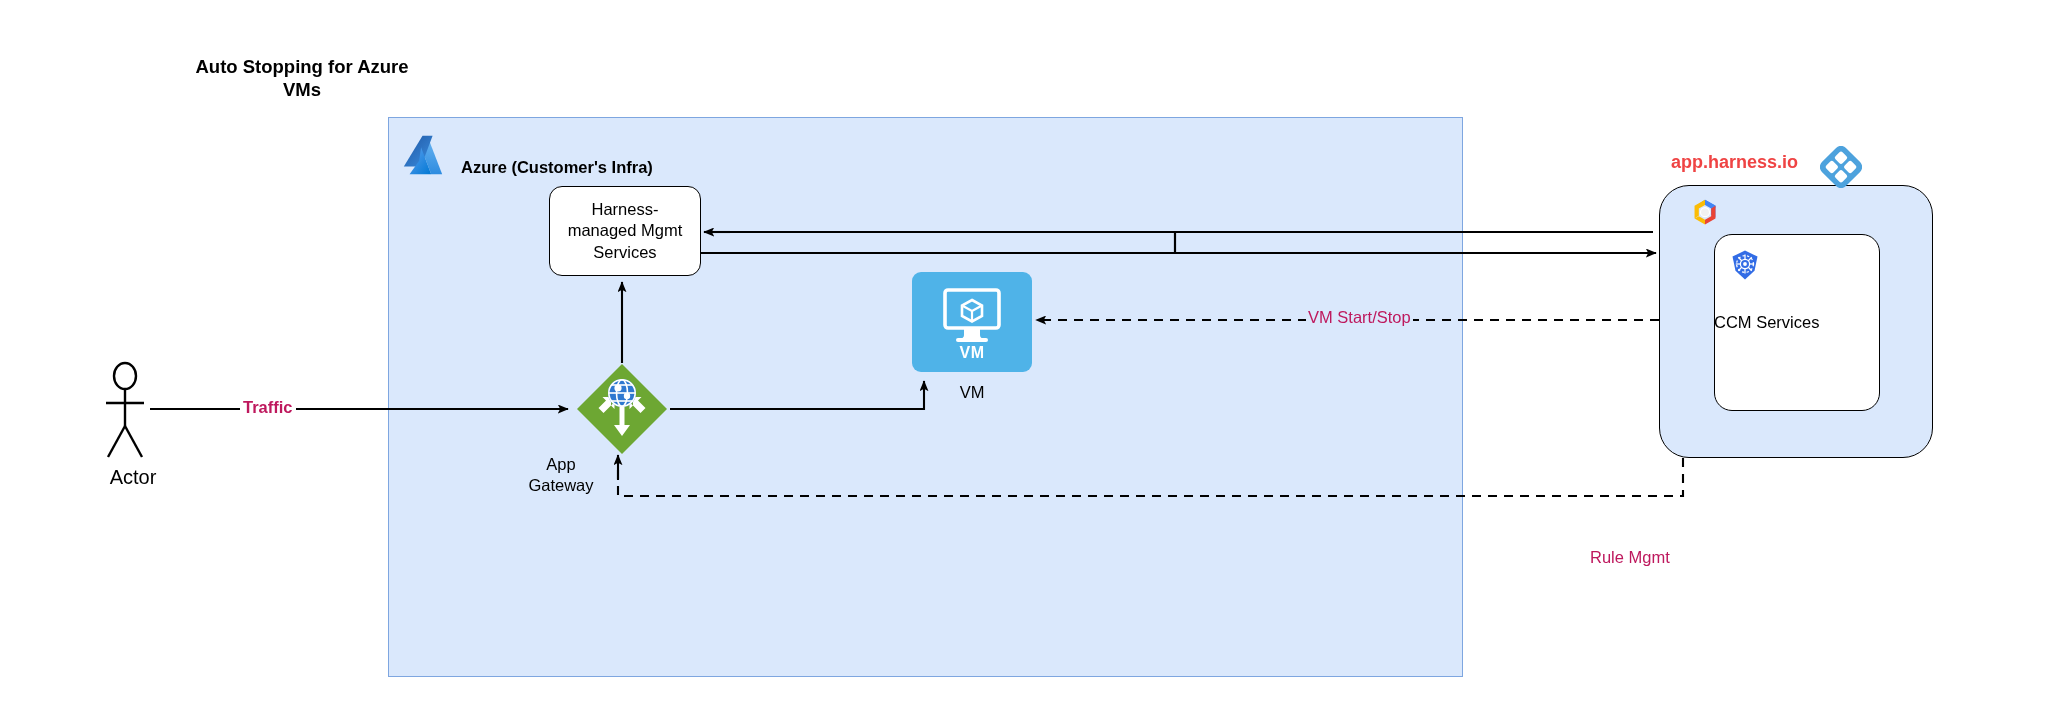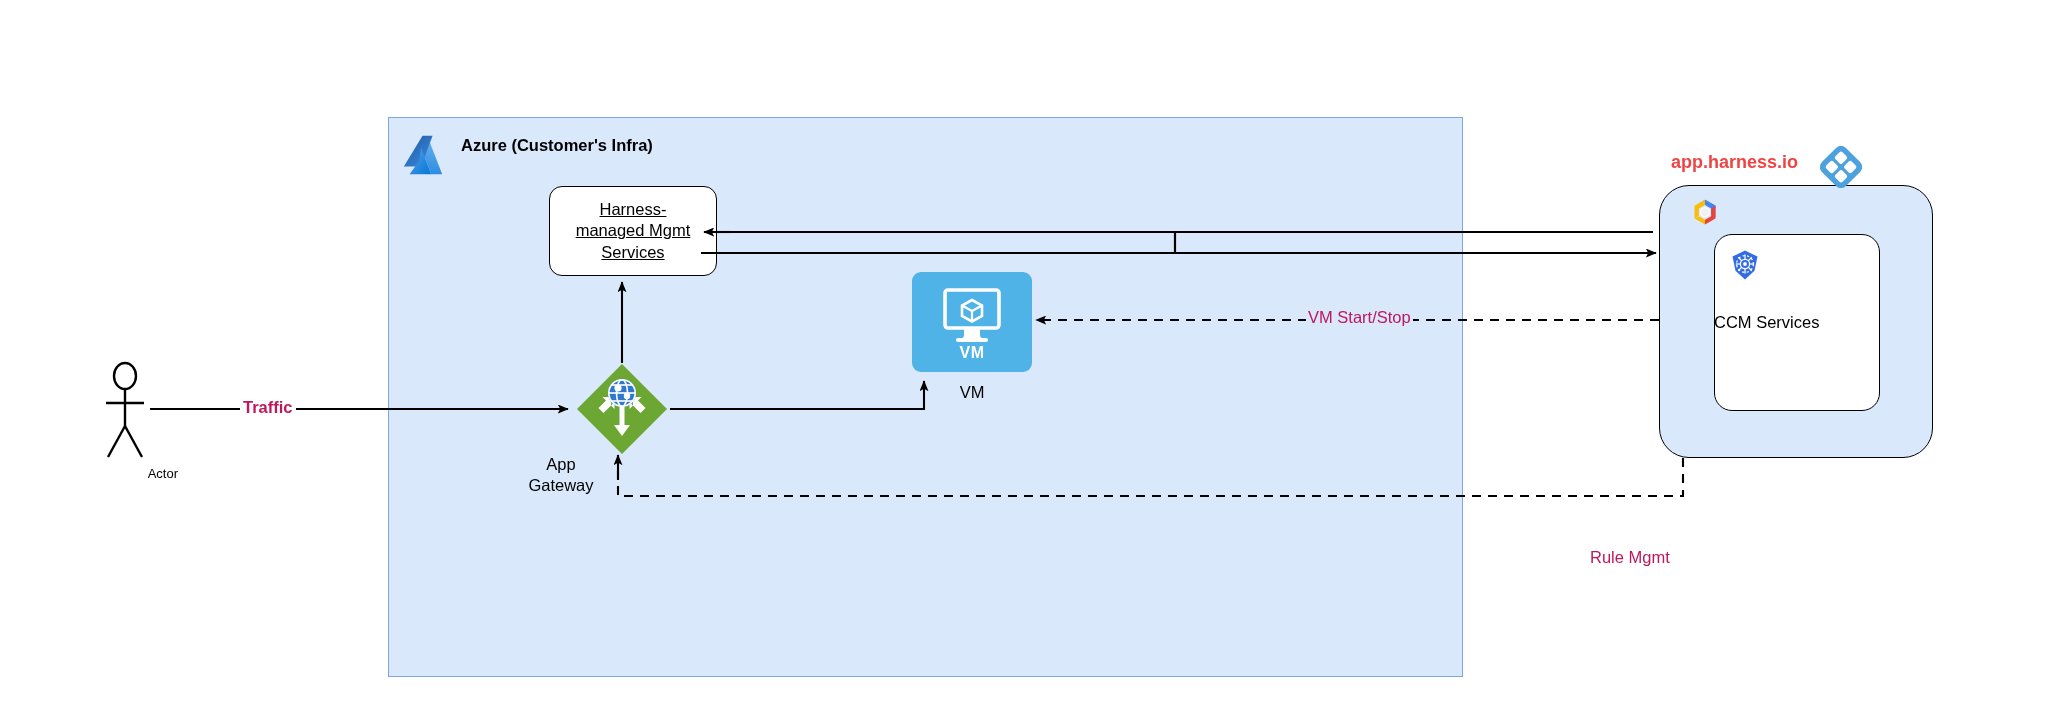--- a/index.html
+++ b/index.html
@@ -36,52 +36,51 @@
     left: 388px;
     top: 117px;
     width: 1075px;
     height: 560px;
     background: #dae8fc;
     border: 1px solid #7ea6e0;
     box-sizing: border-box;
   }
   #azure-container-label {
     left: 461px;
-    top: 136px;
+    top: 158px;
     font-size: 16.5px;
     font-weight: bold;
     color: #000000;
     white-space: nowrap;
   }
   #azure-logo {
     left: 400px;
     top: 132px;
     width: 46px;
     height: 46px;
   }
 
   
   #harness-function-box {
     left: 549px;
     top: 186px;
-    width: 168px;
+    width: 152px;
     height: 90px;
     background: #ffffff;
     border: 1.6px solid #000000;
     border-radius: 13px;
     box-sizing: border-box;
     display: flex;
     align-items: center;
     justify-content: center;
     text-align: center;
     font-size: 16.5px;
     color: #000000;
     line-height: 1.28;
     padding: 0 5px;
-    text-decoration: underline;
   }
 
   
   #vm-icon-box {
     left: 912px;
     top: 272px;
     width: 120px;
     height: 100px;
     background: #4FB3E8;
     border-radius: 9px;
@@ -128,22 +127,22 @@
   #actor-figure {
     left: 98px;
     top: 360px;
     width: 70px;
     height: 100px;
   }
   #actor-label {
     left: 88px;
     top: 466px;
     width: 90px;
-    text-align: right;
-    font-size: 13px;
+    text-align: center;
+    font-size: 20px;
     color: #000000;
   }
 
   
   #harness-cloud-box {
     left: 1659px;
     top: 185px;
     width: 274px;
     height: 273px;
     background: #dae8fc;
@@ -230,20 +229,24 @@
     width: 2066px;
     height: 728px;
     pointer-events: none;
   }
 </style>
 </head>
 <body>
 
 <div id="canvas">
 
+  <div class="abs" id="diagram-title">
+    <div>Auto Stopping for Azure</div>
+    <div>VMs</div>
+  </div>
 
   <div class="abs" id="azure-container"></div>
 
   <svg class="abs" id="azure-logo" viewBox="0 0 48 48">
     <defs>
       <linearGradient id="azgA" x1="0" y1="0" x2="1" y2="1">
         <stop offset="0" stop-color="#5EA0EF"></stop>
           <stop offset="1" stop-color="#0078D4"></stop>
       </linearGradient>
       <linearGradient id="azgB" x1="0" y1="0" x2="1" y2="1">

